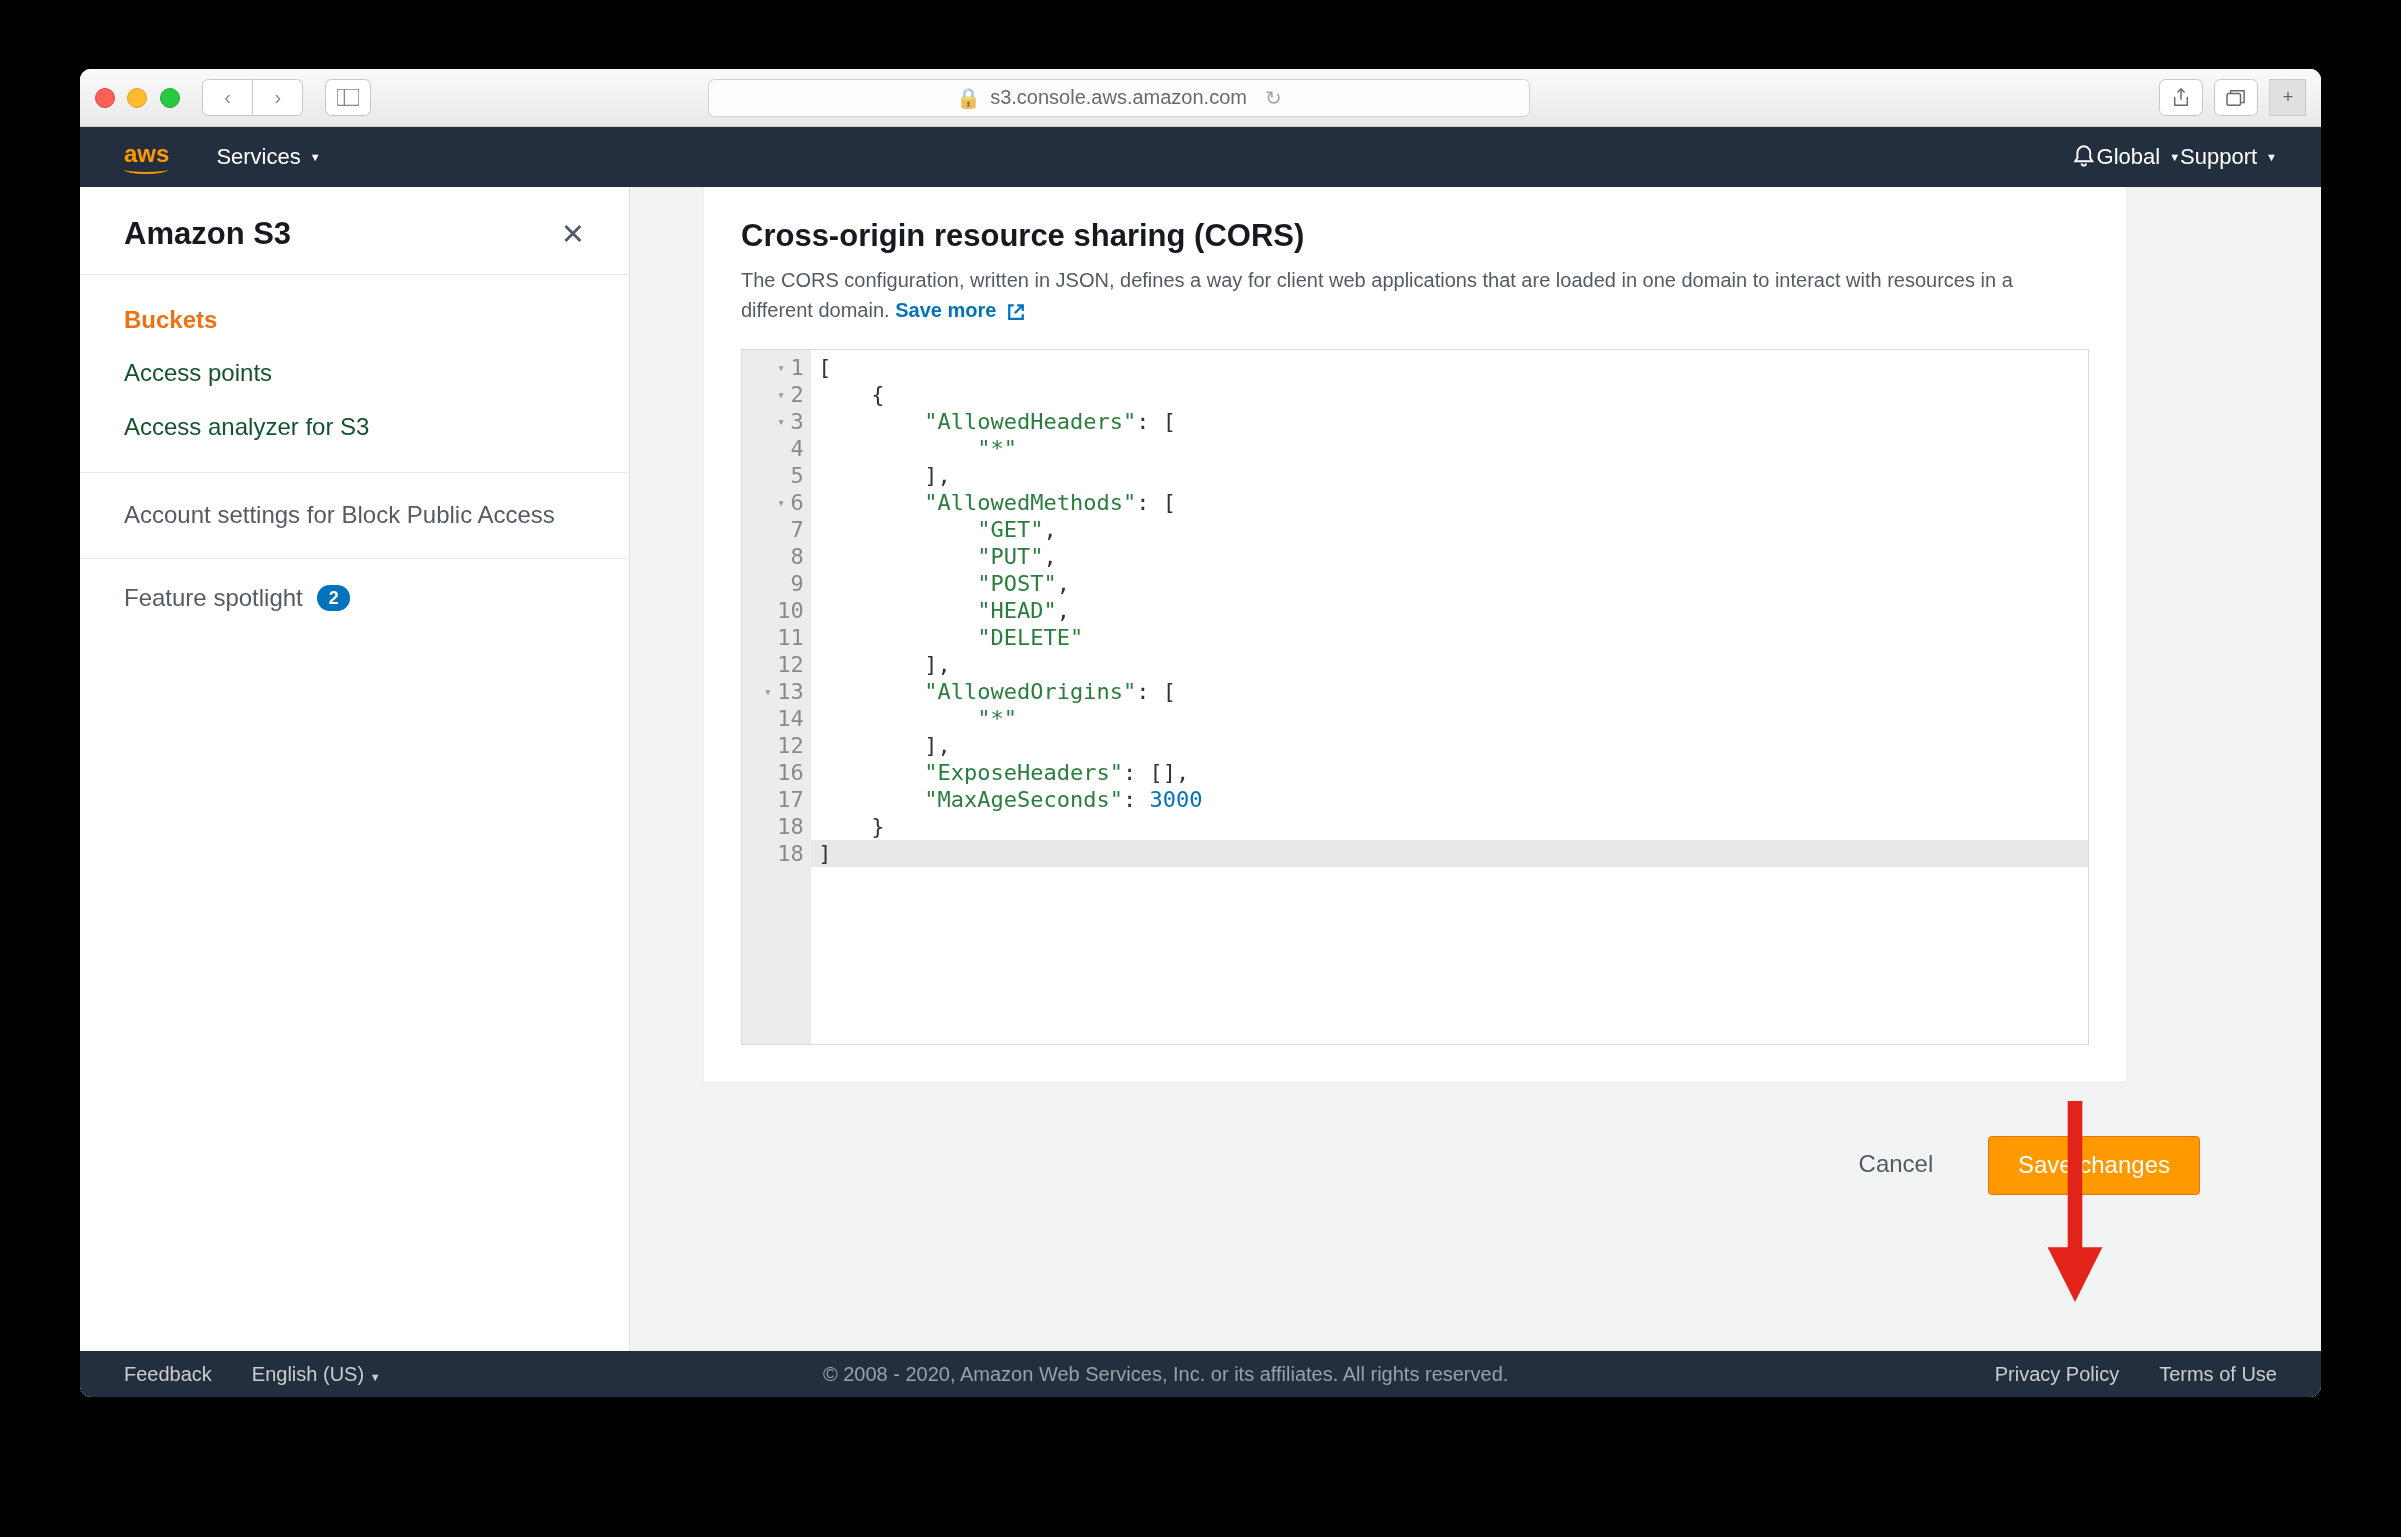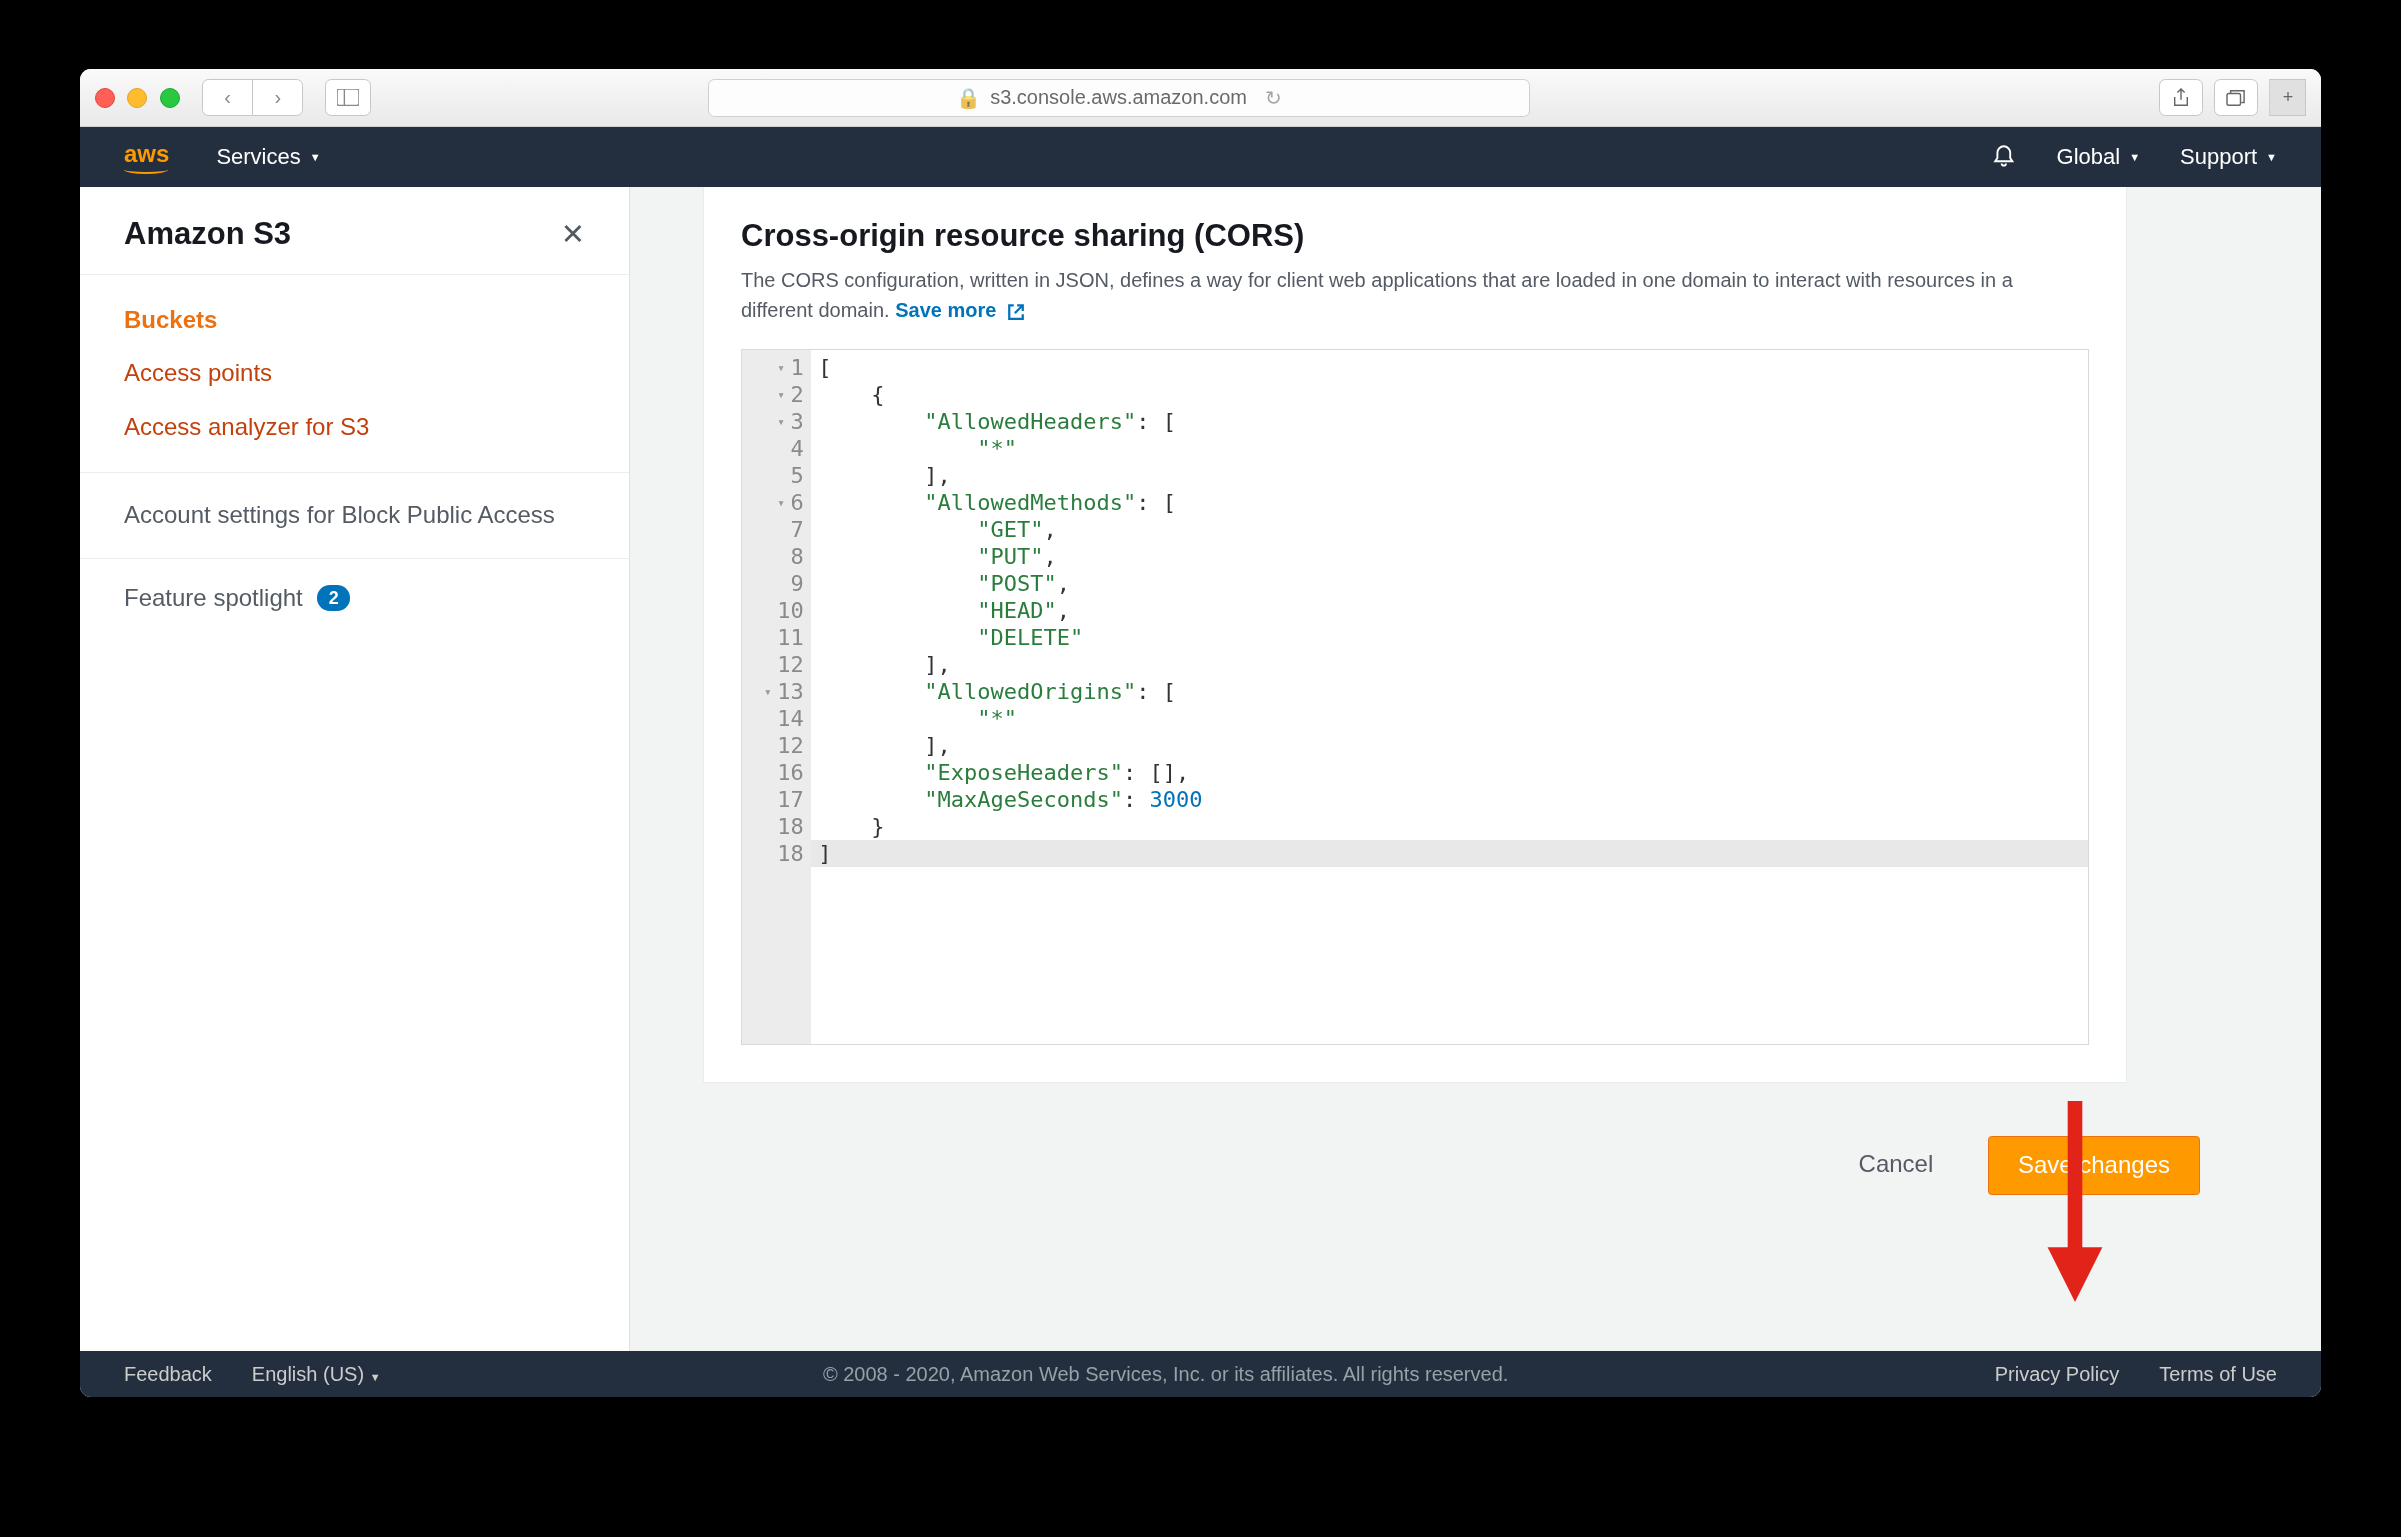--- a/index.html
+++ b/index.html
@@ -21,30 +21,30 @@
 .addr .reload{margin-left:18px;opacity:.6}
 .rt-btns{display:flex;gap:11px;margin-left:auto}
 .rt-btn{width:44px;height:37px;background:#fff;border:0.9px solid #c7c7c7;border-radius:6.4px;display:flex;align-items:center;justify-content:center;font-size:18px;color:#666}
 .rt-btn.newtab{border-left:0.9px solid #cfcfcf;border-radius:0;background:#e0e0e0;width:37px}
 
 .aws-header{height:60px;background:#232f3e;display:flex;align-items:center;padding:0 44px;color:#fff}
 .aws-logo{font-weight:bold;color:#ff9900;font-size:24px;margin-right:47px;font-family:Arial}
 .aws-logo .smile{display:block;height:9px;border-bottom:2.7px solid #ff9900;border-radius:0 0 50% 50%;width:44px;margin-top:-3.7px}
 .services{color:#fff;font-size:22px;display:flex;align-items:center;gap:9px;cursor:pointer}
 .tri{font-size:11px}
-.header-right{margin-left:auto;display:flex;gap:40px;color:#fff;font-size:22px}
+.header-right{margin-left:auto;display:flex;color:#fff;font-size:22px}
 .bell{font-size:24px}
 
 .body{display:flex;height:calc(100% - 58px - 60px - 46px);background:#f2f3f3}
 .sidebar{width:550px;background:#fff;border-right:0.9px solid #e1e1e1;padding:29px 0}
 .sb-head{display:flex;align-items:center;justify-content:space-between;padding:0 44px 22px;border-bottom:0.9px solid #eaeded}
 .sb-title{font-size:31px;font-weight:700;color:#16191f}
 .close-x{font-size:29px;color:#545b64;cursor:pointer;font-weight:300}
 .sb-list{padding:18px 44px;border-bottom:0.9px solid #eaeded}
-.sb-item{font-size:24px;color:#c2410c;padding:12.8px 0;cursor:pointer}
+.sb-item{font-size:24px;color:#14532d;padding:12.8px 0;cursor:pointer}
 .sb-item.active{color:#ec7211;font-weight:700}
 .sb-sec{padding:25.6px 44px;border-bottom:0.9px solid #eaeded;font-size:24px;color:#545b64;line-height:1.4}
 .sb-spot{padding:25.6px 44px;display:flex;align-items:center;gap:14.6px;font-size:24px;color:#545b64}
 .badge{background:#0073bb;color:#fff;border-radius:12.8px;min-width:33px;height:25.6px;display:flex;align-items:center;justify-content:center;font-size:18px;font-weight:700}
 
 .main{flex:1;padding:0 0 0 0;overflow:auto}
 .panel{background:#fff;margin:0 0 27px 73px;border:0.9px solid #eaeded;border-top:none;max-width:1424px}
 .panel-head{padding:31px 37px 24px}
 .ptitle{font-size:31px;font-weight:700;color:#16191f;margin-bottom:11px}
 .pdesc{font-size:20px;color:#545b64;line-height:1.5}

